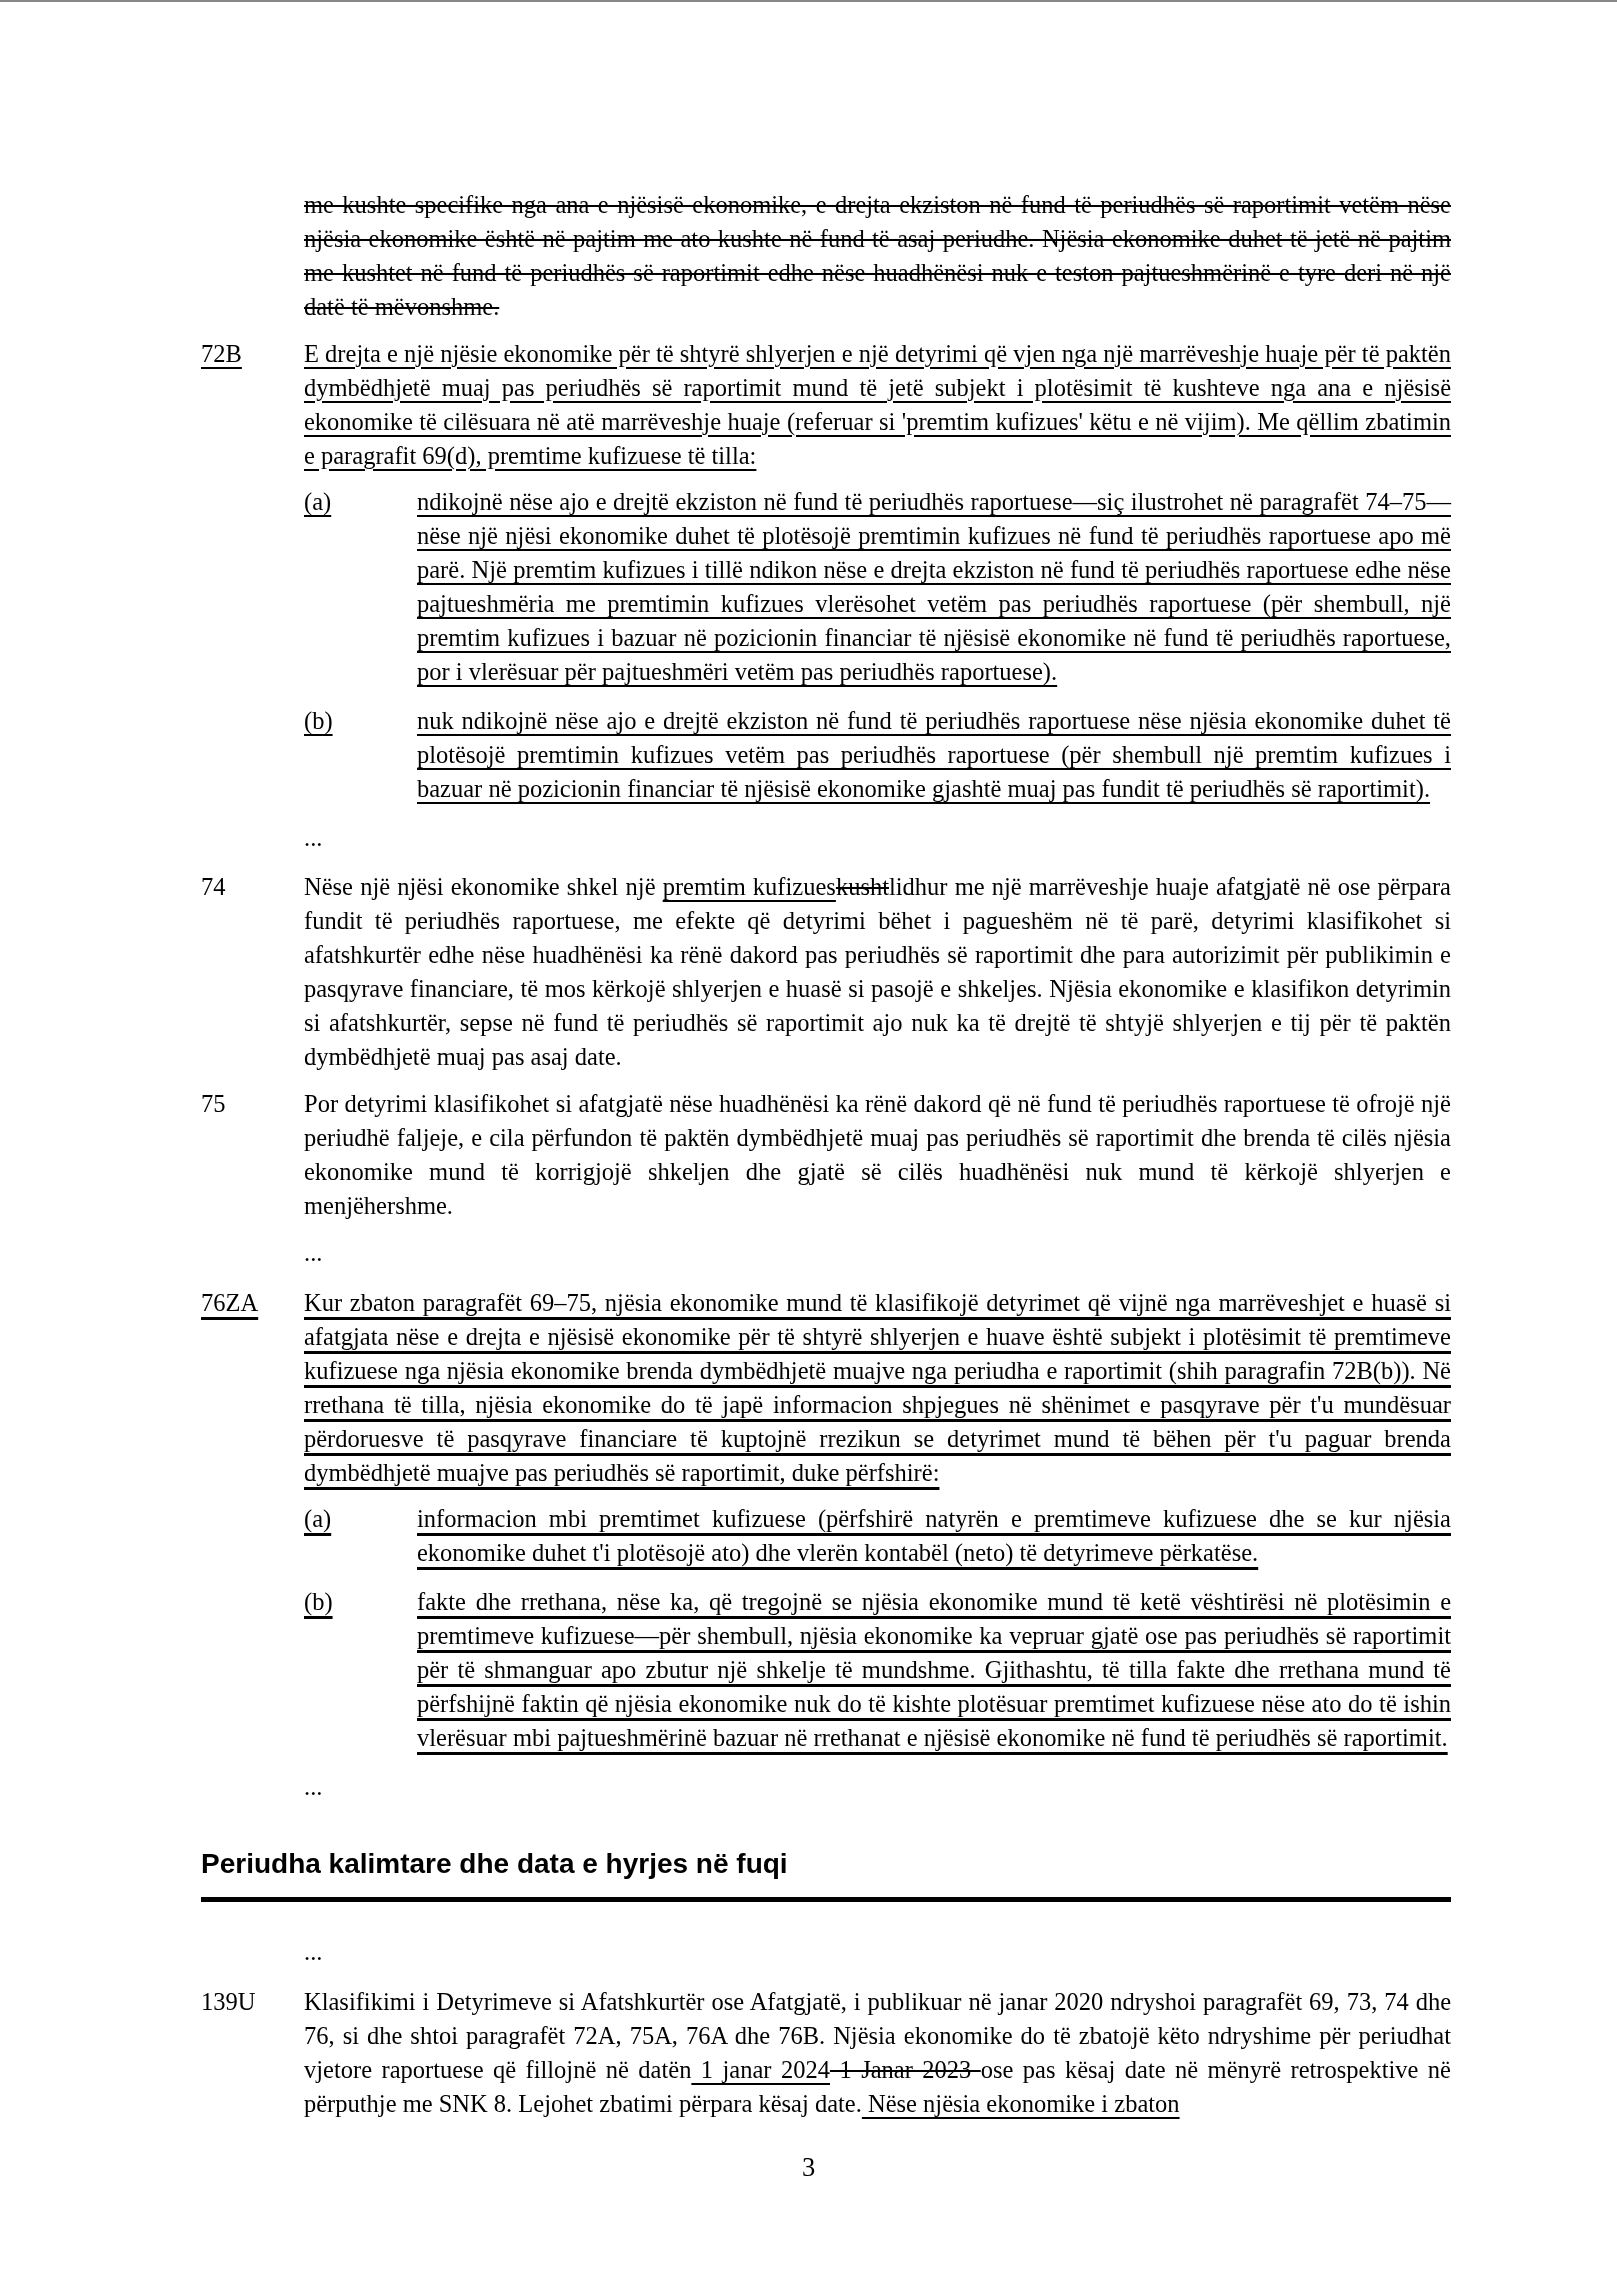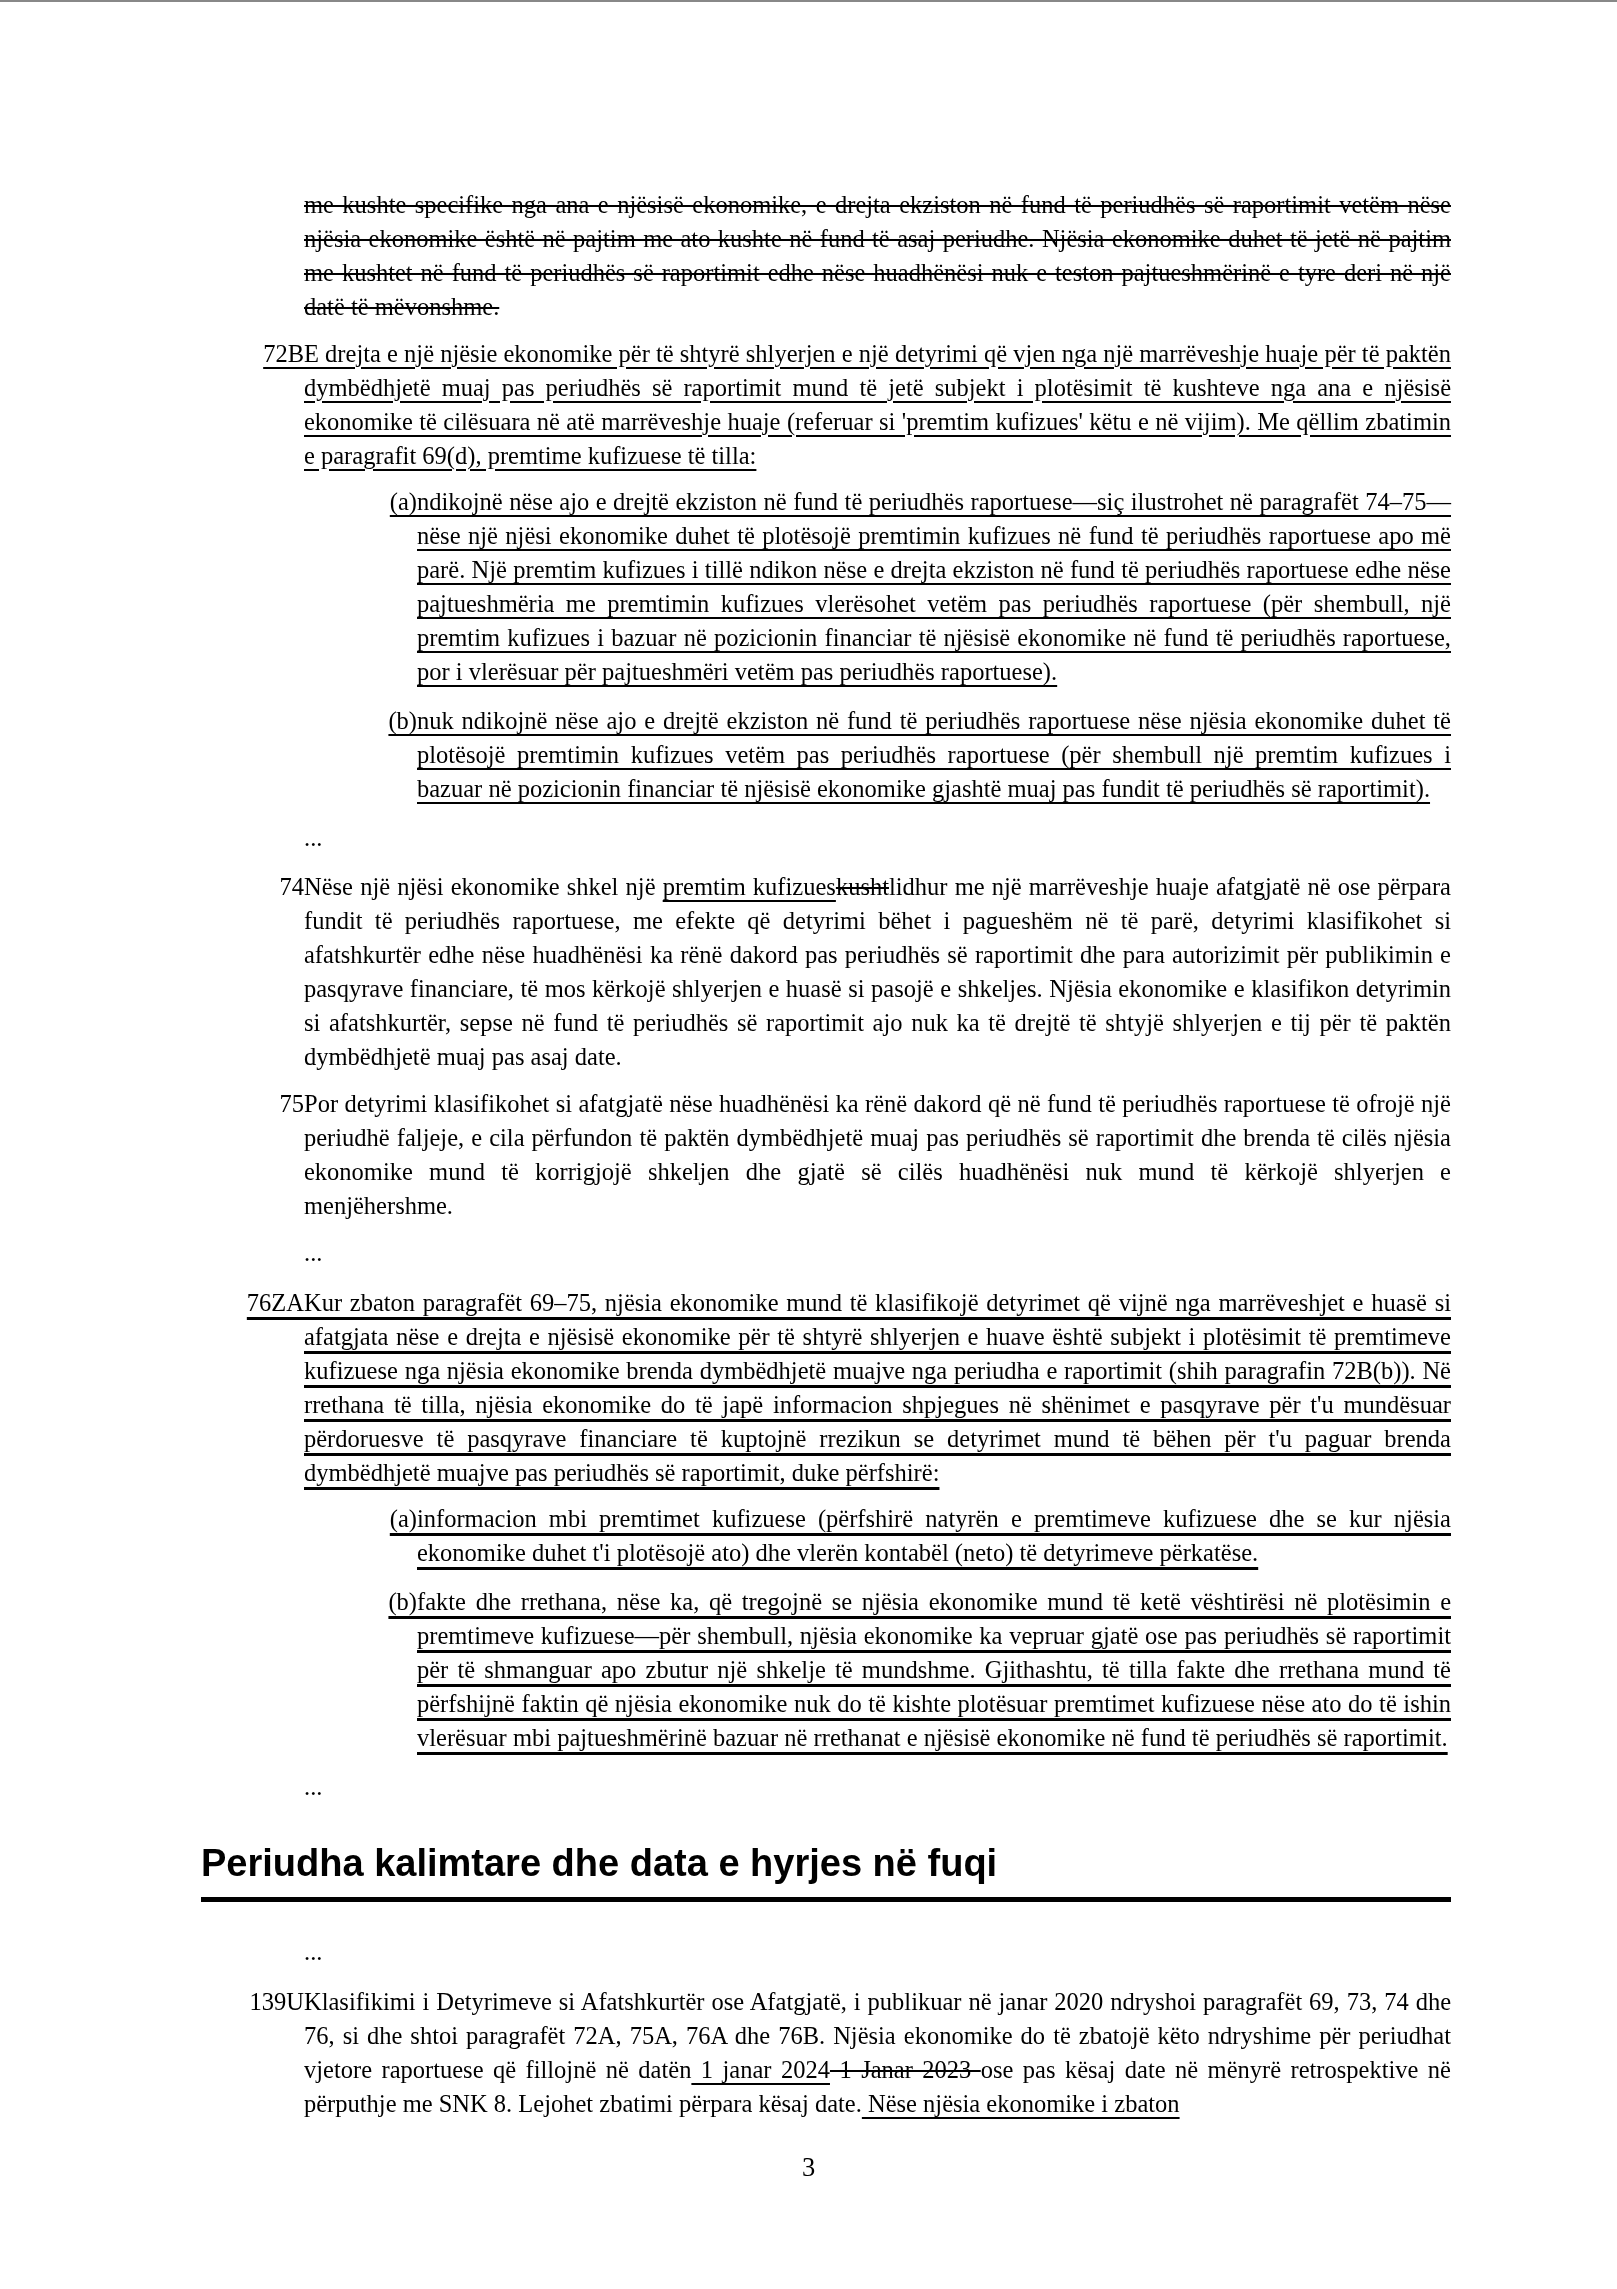--- a/index.html
+++ b/index.html
@@ -24,21 +24,21 @@
   .para {
     display: grid;
     grid-template-columns: 103px 1fr;
     margin: 0 0 12.7px 0;
   }
   .para.sub {
     grid-template-columns: 113px 1fr;
     margin-left: 103px;
     margin-bottom: 14.7px;
   }
-  .para .label { text-align: right; white-space: nowrap; }
+  .para .label { text-align: left; white-space: nowrap; }
   .para .body { text-align: justify; }
   .para.ellipsis { margin: 3.9px 0 15.7px 0; }
   .para.ellipsis .body { text-align: left; }
   .ins {
     text-decoration: underline;
     text-decoration-thickness: 2px;
     text-underline-offset: 4.9px;
   }
   .del {
     text-decoration: line-through;
@@ -47,21 +47,21 @@
   .italic { }
   .plain { }
   .bold .body, .bold .label { font-weight: normal; }
   .bold .ins {
     text-decoration-thickness: 2.9px;
     text-underline-offset: 5.9px;
   }
   .section-heading {
     font-family: "Liberation Sans", "DejaVu Sans", sans-serif;
     font-weight: bold;
-    font-size: 38px;
+    font-size: 28px;
     line-height: 45px;
     padding-bottom: 11.8px;
     border-bottom: 5.9px solid #000000;
     margin: 37px 0 33px 0;
   }
   .page-number {
     position: absolute;
     left: 0;
     top: 2148px;
     width: 100%;

